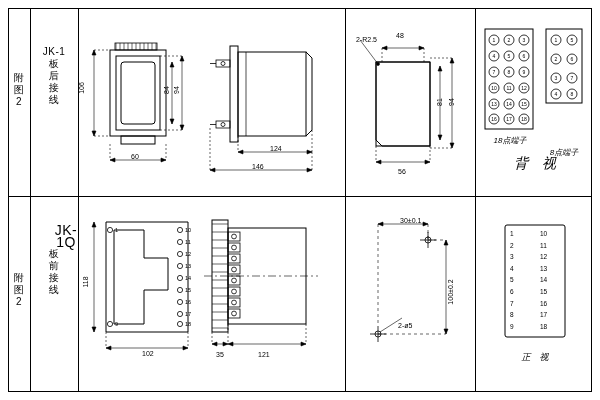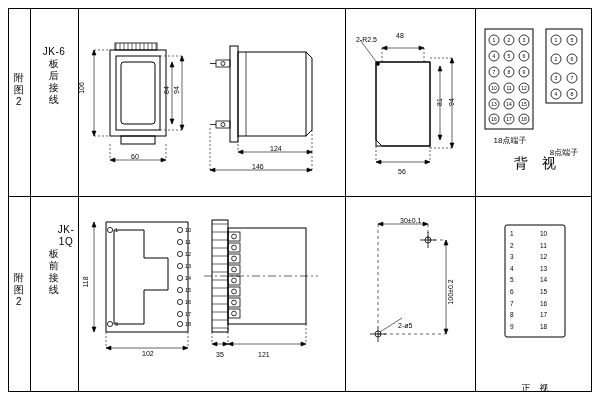--- a/index.html
+++ b/index.html
@@ -57,20 +57,21 @@
     font-family: "Liberation Sans", sans-serif;
     white-space: nowrap;
   }
   .rot90 { transform: rotate(-90deg); }
   .cap {
     position: absolute;
     font-size: 8px;
     line-height: 10px;
     white-space: nowrap;
     text-align: center;
+    font-style: italic;
   }
   svg { display:block; }
 </style>
 </head>
 <body>
 
 <div class="sheet">
 
   <div class="frame"></div>
   <div class="hline" style="top:196px;"></div>
@@ -79,21 +80,21 @@
   <div class="vline" style="left:345px;"></div>
   <div class="vline" style="left:475px;"></div>
 
   <div class="cell-label" style="left:8px; top:72px; width:22px;">
     <div>附</div>
     <div>图</div>
     <div>2</div>
   </div>
 
   <div class="cell-label" style="left:30px; top:46px; width:48px;">
-    <div style="font-size:10px;">JK-6</div>
+    <div style="font-size:10px;">JK-1</div>
     <div>板</div>
     <div>后</div>
     <div>接</div>
     <div>线</div>
   </div>
 
   <svg width="125" height="160" style="position:absolute; left:84px; top:22px;">
 
     <rect x="26" y="28" width="56" height="86" fill="none" stroke="#000" stroke-width="1"></rect>
 
@@ -311,21 +312,21 @@
   <div class="cap" style="left:540px; top:148px; width:48px;">8点端子</div>
   <div class="cap" style="left:500px; top:158px; width:70px; font-size:14px;">背　视</div>
 
   <div class="cell-label" style="left:8px; top:272px; width:22px;">
     <div>附</div>
     <div>图</div>
     <div>2</div>
   </div>
 
   <div class="cell-label" style="left:30px; top:224px; width:48px;">
-    <div style="font-size:10px;padding-left:24px;">JK-1Q</div>
+    <div style="font-size:14px;padding-left:24px;">JK-1Q</div>
     <div>板</div>
     <div>前</div>
     <div>接</div>
     <div>线</div>
   </div>
 
   <svg width="130" height="160" style="position:absolute; left:84px; top:212px;">
 
     <path d="M22,10 L22,120 L104,120 L104,10 Z" fill="none" stroke="#000" stroke-width="1"></path>
     <path d="M30,18 L30,112 L60,112 L60,78 L84,78 L84,46 L60,46 L60,18 Z" fill="none" stroke="#000" stroke-width="1"></path>
@@ -491,15 +492,15 @@
     <div>10</div>
     <div>11</div>
     <div>12</div>
     <div>13</div>
     <div>14</div>
     <div>15</div>
     <div>16</div>
     <div>17</div>
     <div>18</div>
   </div>
-  <div class="cap" style="left:500px; top:352px; width:70px; font-size:9px;margin-top:31px;">正　视</div>
+  <div class="cap" style="left:500px; top:352px; width:70px; font-size:9px;">正　视</div>
 
 </div>
 
 </body></html>

